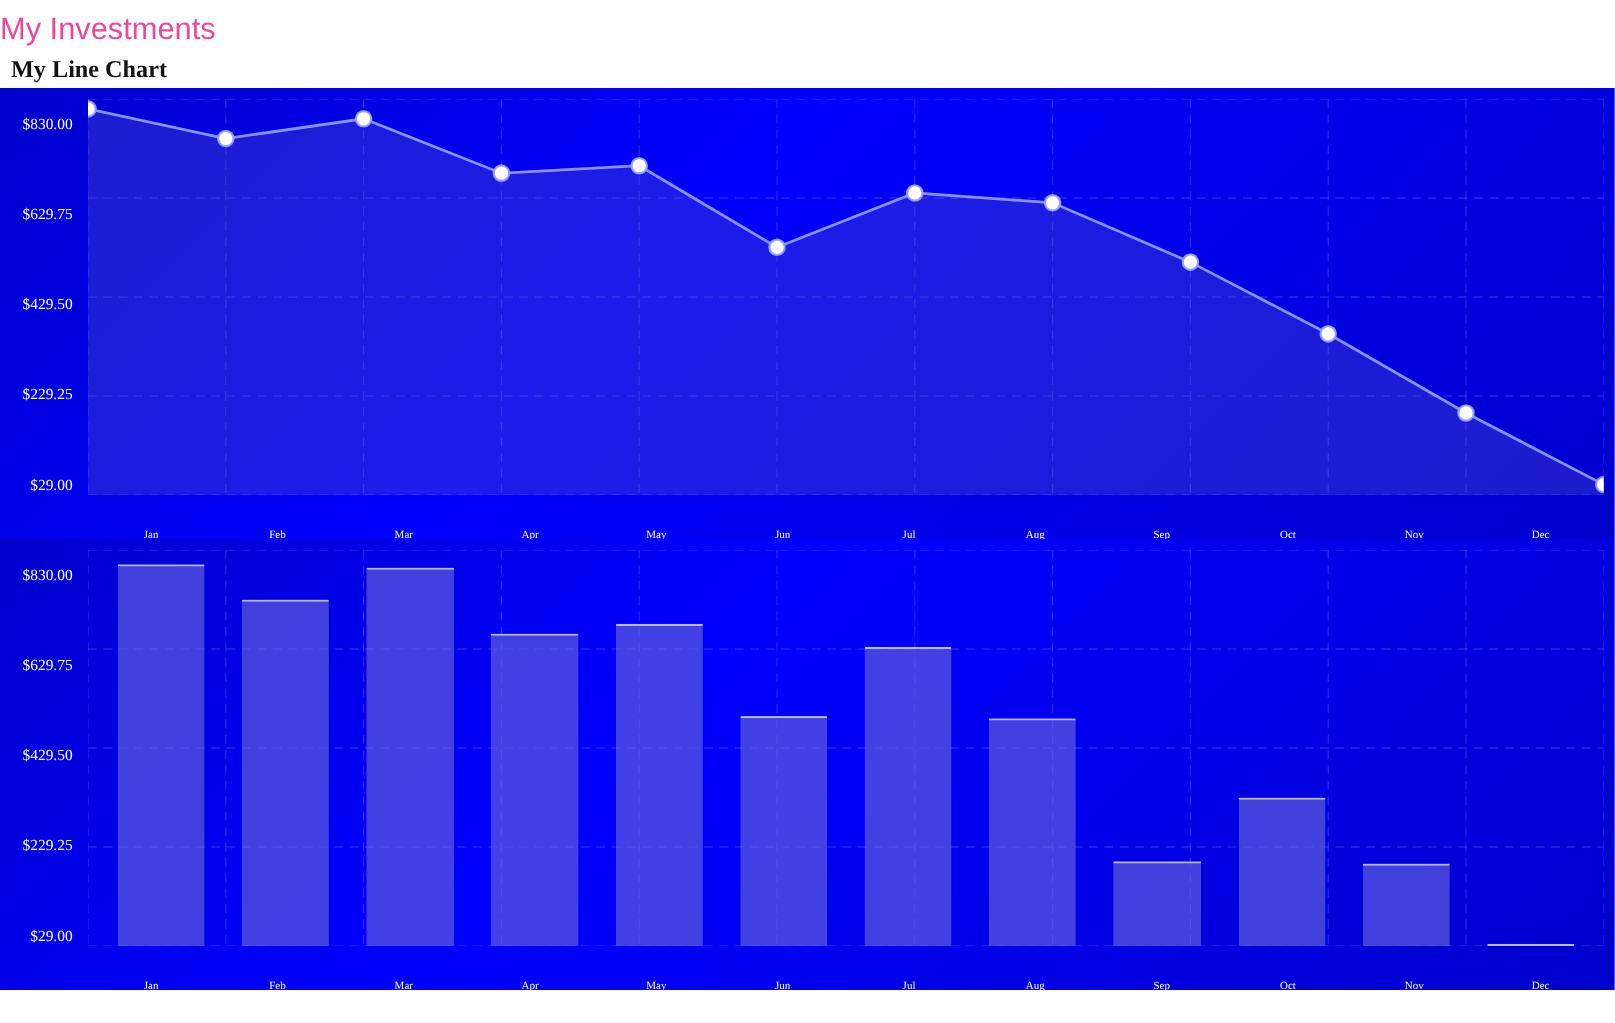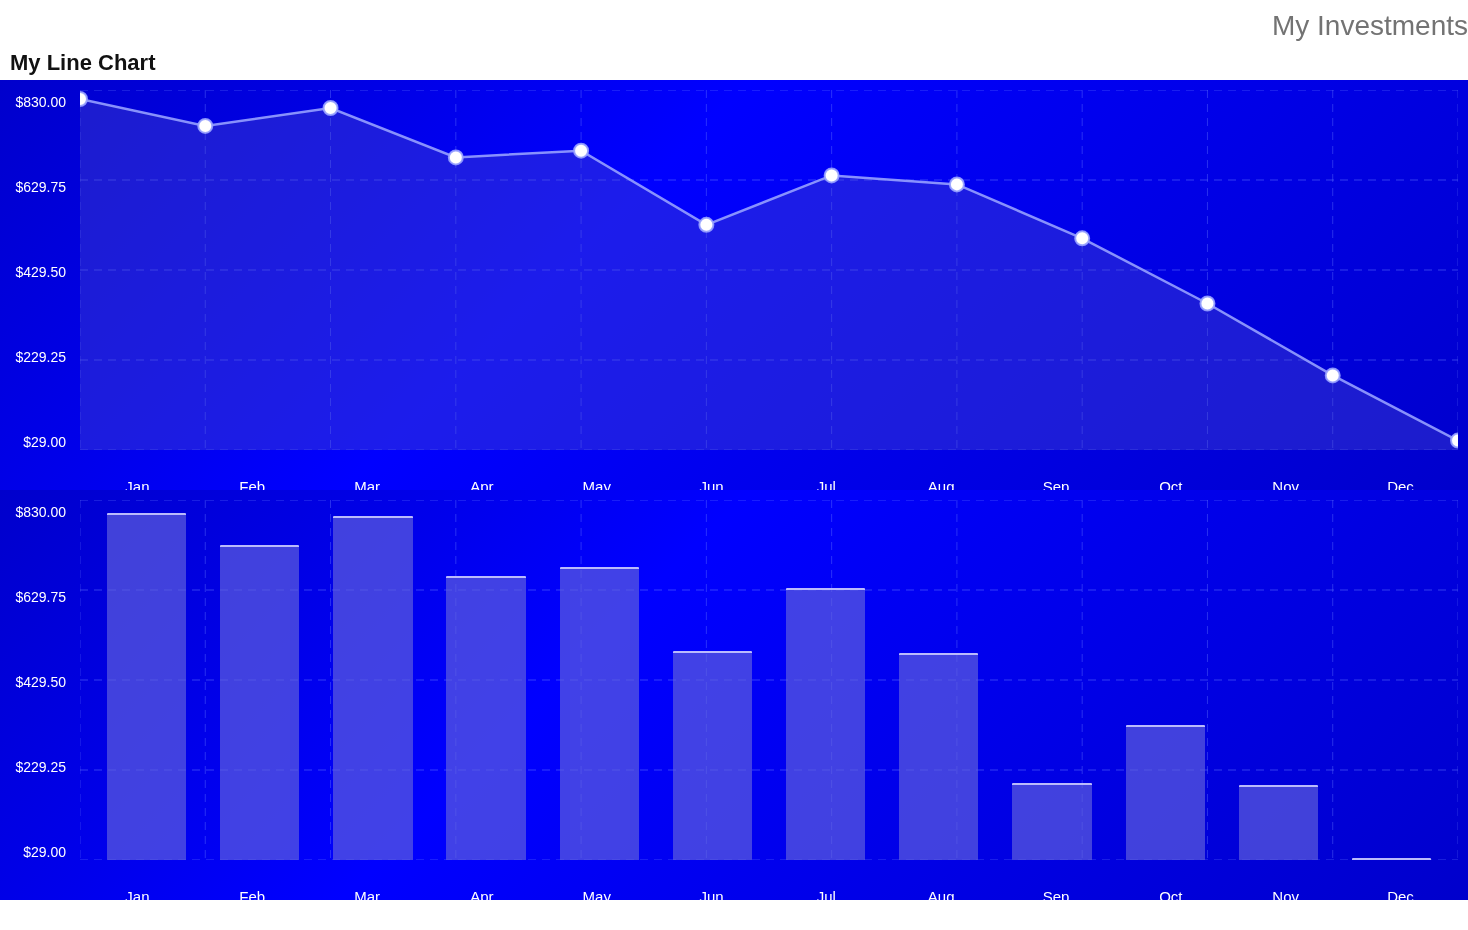--- a/index.html
+++ b/index.html
@@ -3,46 +3,47 @@
   <meta charset="utf-8">
   <style>
     * { margin: 0; padding: 0; box-sizing: border-box; }
     body {
       background: #fff;
       font-family: Arial, sans-serif;
       width: 1468px;
       min-height: 930px;
     }
     .page-title {
-      text-align: right;
+      text-align: left;
       font-size: 28px;
       font-weight: 400;
       padding: 10px 0 4px 0;
-      color: #737373;
+      color: #ec4899;
     }
     .chart-section {
       margin: 0;
+      font-family: Liberation Serif, serif;
     }
     .chart-label {
       font-size: 22px;
       font-weight: 700;
       color: #111;
       padding: 4px 10px;
     }
     .chart-container {
       position: relative;
       width: 1468px;
       height: 410px;
       background: linear-gradient(135deg, #0000cc 0%, #0000ff 40%, #0000cc 100%);
       overflow: hidden;
     }
     .y-axis-labels {
       position: absolute;
       left: 0;
-      top: 4px;
+      top: 16px;
       bottom: 40px;
       width: 74px;
       display: flex;
       flex-direction: column;
       justify-content: space-between;
       padding: 10px 0 0 0;
     }
     .y-label {
       color: #fff;
       font-size: 14px;
@@ -54,21 +55,21 @@
       bottom: 0;
       left: 80px;
       right: 10px;
       height: 40px;
       display: flex;
       align-items: center;
       justify-content: space-around;
     }
     .x-label {
       color: #fff;
-      font-size: 15px;
+      font-size: 10px;
       flex: 1;
       text-align: center;
       margin-top: 33px;
     }
     svg.chart-svg {
       position: absolute;
       top: 10px;
       left: 80px;
       right: 10px;
       bottom: 40px;

